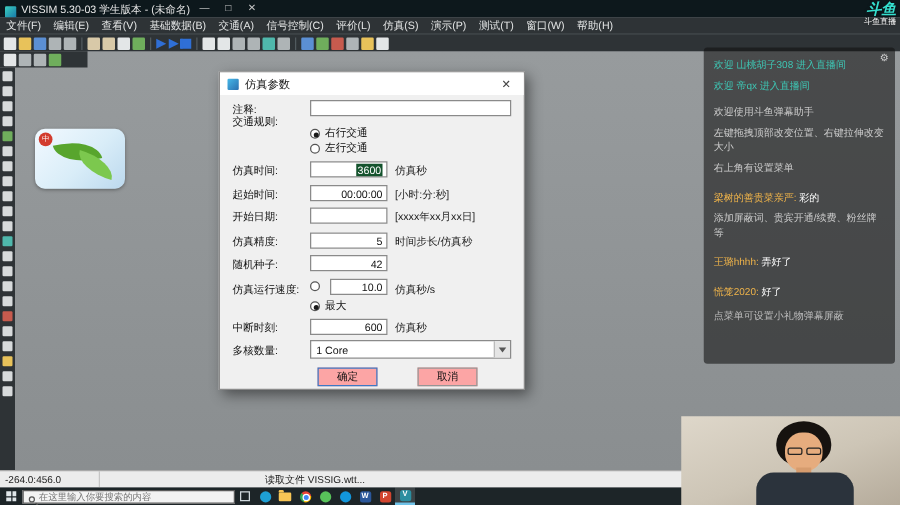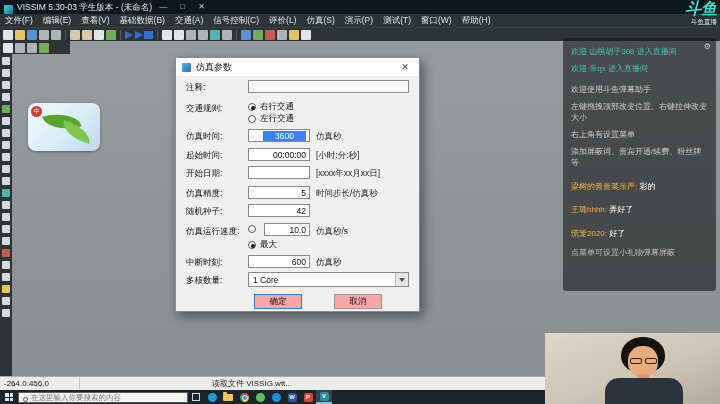--- a/index.html
+++ b/index.html
@@ -59,21 +59,21 @@
     border:1px solid #8b8b8b;box-shadow:3px 4px 10px rgba(0,0,0,.45);z-index:30;font-size:8.5px;color:#111}
   .dlg-title{height:18px;background:#fff;display:flex;align-items:center;gap:5px;padding:0 6px;font-size:9px}
   .dlg-ico{width:9px;height:9px;border-radius:1px;background:linear-gradient(135deg,#46b8e8,#2b6fb0)}
   .dlg-close{margin-left:auto;width:16px;text-align:center;color:#444;font-size:9px}
   .dlg-close::before{content:"✕"}
   .dlg-body{position:relative;height:267px}
   .lbl{position:absolute;left:10px;white-space:nowrap}
   .fld{position:absolute;left:72px;width:62px;height:13px;background:#fff;border:1px solid #8a8a8a;
     display:flex;align-items:center;justify-content:flex-end;padding:0 3px;white-space:nowrap}
   .fld.wide{width:161px;justify-content:flex-start}
-  .fld .sel{background:#3b82f6;color:#fff;padding:0 12px}
+  .fld .sel{background:#14532d;color:#fff;padding:0 1px}
   .unit{position:absolute;left:140px;color:#222;white-space:nowrap}
   .radio{position:absolute;display:flex;align-items:center;gap:4px;white-space:nowrap}
   .rb{width:8px;height:8px;border:1px solid #555;border-radius:50%;background:#fff;position:relative;flex:none}
   .rb.on::after{content:"";position:absolute;left:2px;top:2px;width:4px;height:4px;border-radius:50%;background:#1a1a1a}
   .dlg-select{position:absolute;left:72px;width:161px;height:15px;background:#fff;border:1px solid #8a8a8a;
     display:flex;align-items:center;padding-left:4px}
   .dd-btn{margin-left:auto;width:13px;height:100%;background:#e5e5e5;border-left:1px solid #bbb;
     display:flex;align-items:center;justify-content:center}
   .dd-arrow{width:0;height:0;border-left:3px solid transparent;border-right:3px solid transparent;
     border-top:4px solid #555}
@@ -91,21 +91,21 @@
   .msg-system{color:#cbcbcb}
   .chat-user{color:#f0b44a}
   .msg-user-text{color:#fff}
   .msg-hint{position:absolute;left:8px;bottom:32px;color:#bdbdbd}
   .chat-gear{position:absolute;right:5px;top:3px;color:#cfcfcf;font-size:8px}
   .chat-gear::before{content:"⚙"}
 
   
   #watermark{position:absolute;right:3px;top:1px;z-index:40;display:flex;flex-direction:column;
     align-items:flex-end;line-height:1}
-  .wm-brand{color:#35e0cf;font-weight:bold;font-style:italic;font-size:16px;text-shadow:0 0 2px rgba(0,0,0,.5)}
+  .wm-brand{color:#35e0cf;font-weight:bold;font-style:italic;font-size:12px;text-shadow:0 0 2px rgba(0,0,0,.5)}
   .wm-sub{color:#fff;font-size:6.5px;margin-top:2px;text-shadow:0 0 2px rgba(0,0,0,.6)}
 
   
   #statusbar{position:absolute;left:0;top:376px;width:720px;height:14px;background:#ececec;
     border-top:1px solid #a9a9a9;display:flex;align-items:center;font-size:8px;color:#222;z-index:10}
   .sb-coords{width:80px;height:100%;display:flex;align-items:center;padding-left:4px;
     border-right:1px solid #c6c6c6}
   .sb-msg{margin-left:132px;white-space:nowrap}
 
   
@@ -248,21 +248,21 @@
   <div id="dialog">
     <div class="dlg-title">
       <span class="dlg-ico"></span>
       <span>仿真参数</span>
       <span class="dlg-close"></span>
     </div>
     <div class="dlg-body">
       <span class="lbl" style="top:6px">注释:</span>
       <span class="fld wide" style="top:4px"></span>
 
-      <span class="lbl" style="top:27px">交通规则:</span>
+      <span class="lbl" style="top:16px">交通规则:</span>
       <span class="radio" style="left:72px;top:25px">
         <span class="rb on"></span>
         <span>右行交通</span>
       </span>
       <span class="radio" style="left:72px;top:37px">
         <span class="rb"></span>
         <span>左行交通</span>
       </span>
 
       <span class="lbl" style="top:55px">仿真时间:</span>
@@ -314,25 +314,25 @@
     </div>
   </div>
 
   <div id="chat">
     <span class="chat-gear"></span>
     <div class="msg msg-welcome">欢迎 山桃胡子308 进入直播间</div>
     <div class="msg msg-welcome">欢迎 帝qx 进入直播间</div>
     <div class="msg msg-system gap">欢迎使用斗鱼弹幕助手</div>
     <div class="msg msg-system">左键拖拽顶部改变位置、右键拉伸改变大小</div>
     <div class="msg msg-system">右上角有设置菜单</div>
-    <div class="msg msg-system">添加屏蔽词、贵宾开通/续费、粉丝牌等</div>
     <div class="msg wgap">
       <span class="chat-user">梁树的善贵菜亲严:</span>
       <span class="msg-user-text">彩的</span>
     </div>
+    <div class="msg msg-system">添加屏蔽词、贵宾开通/续费、粉丝牌等</div>
     <div class="msg wgap">
       <span class="chat-user">王璐hhhh:</span>
       <span class="msg-user-text">弄好了</span>
     </div>
     <div class="msg wgap">
       <span class="chat-user">慌笼2020:</span>
       <span class="msg-user-text">好了</span>
     </div>
     <div class="msg-hint">点菜单可设置小礼物弹幕屏蔽</div>
   </div>

